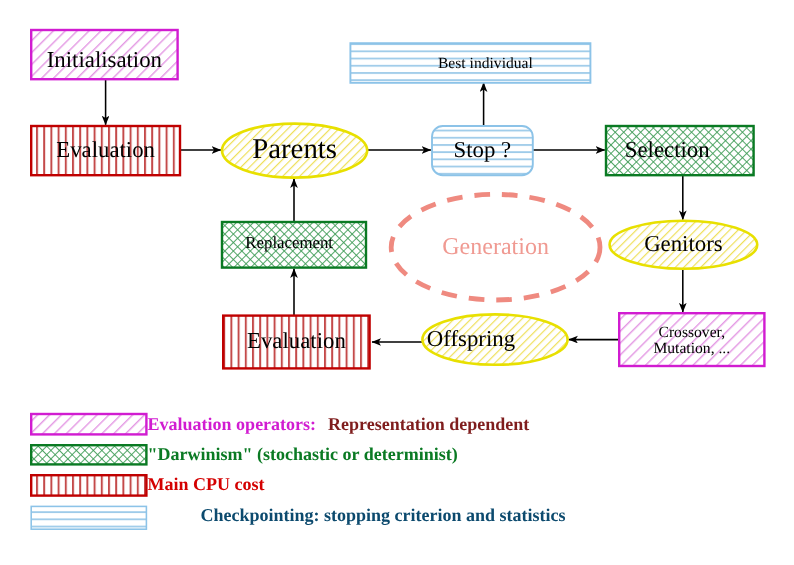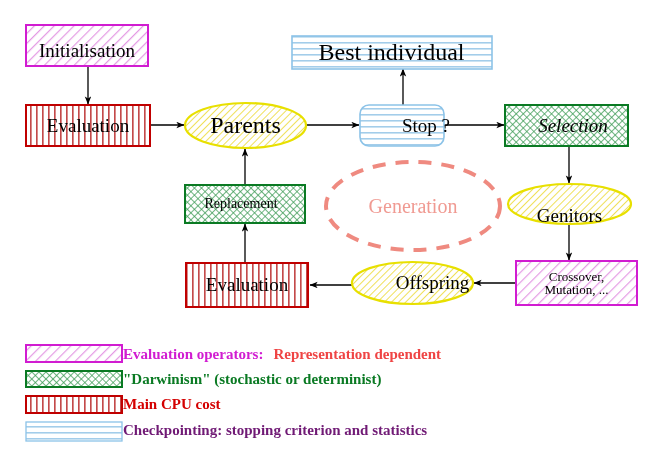--- a/index.html
+++ b/index.html
@@ -132,49 +132,49 @@
   <div id="node-labels">
       <div class="node-label" style="left: 26px; top: 25px; width: 122px; height: 51px; font-size: 19px;">
         <span style="white-space: pre-line;">Initialisation</span>
       </div>
       <div class="node-label" style="left: 26px; top: 105px; width: 124px; height: 41px; font-size: 19px;">
         <span style="white-space: pre-line;">Evaluation</span>
       </div>
       <div class="node-label" style="left: 185px; top: 103px; width: 121px; height: 45px; font-size: 24px;">
         <span style="white-space: pre-line;">Parents</span>
       </div>
-      <div class="node-label" style="left: 292px; top: 36px; width: 199px; height: 33px; font-size: 24px;">
+      <div class="node-label" style="left: 305px; top: 36px; width: 199px; height: 33px; font-size: 13px;">
         <span style="white-space: pre-line;">Best individual</span>
       </div>
-      <div class="node-label" style="left: 360px; top: 105px; width: 84px; height: 41px; font-size: 19px; margin-left: 24px;">
+      <div class="node-label" style="left: 360px; top: 105px; width: 84px; height: 41px; font-size: 19px;">
         <span style="white-space: pre-line;">Stop ?</span>
       </div>
-      <div class="node-label" style="left: 505px; top: 105px; width: 136px; height: 41px; font-size: 19px; font-style: italic;">
+      <div class="node-label" style="left: 488px; top: 105px; width: 136px; height: 41px; font-size: 19px;">
         <span style="white-space: pre-line;">Selection</span>
       </div>
-      <div class="node-label" style="left: 508px; top: 196px; width: 123px; height: 40px; font-size: 19px;">
+      <div class="node-label" style="left: 508px; top: 184px; width: 123px; height: 40px; font-size: 19px;">
         <span style="white-space: pre-line;">Genitors</span>
       </div>
       <div class="node-label" style="left: 516px; top: 261px; width: 121px; height: 44px; font-size: 13px;">
         <span style="white-space: pre-line;">Crossover,
 Mutation, ...</span>
       </div>
-      <div class="node-label" style="left: 372px; top: 262px; width: 121px; height: 42px; font-size: 19px;">
+      <div class="node-label" style="left: 332px; top: 262px; width: 121px; height: 42px; font-size: 19px;">
         <span style="white-space: pre-line;">Offspring</span>
       </div>
       <div class="node-label" style="left: 186px; top: 263px; width: 122px; height: 44px; font-size: 19px;">
         <span style="white-space: pre-line;">Evaluation</span>
       </div>
       <div class="node-label" style="left: 185px; top: 185px; width: 112px; height: 38px; font-size: 14px;">
         <span style="white-space: pre-line;">Replacement</span>
       </div>
       <div class="node-label" style="left: 326px; top: 162px; width: 174px; height: 88px; font-size: 20px; color: rgb(240, 154, 146); font-style: normal;">
         <span style="white-space: pre-line;">Generation</span>
       </div>
     </div>
   <div id="legend-labels">
-      <div class="legend-text" style="left: 123px; top: 346px; font-size: 15px;"><span style="color: rgb(209, 28, 209);">Evaluation operators:</span><span style="color: #ef4444; margin-left: 10px;">Representation dependent</span></div>
+      <div class="legend-text" style="left: 123px; top: 346px; font-size: 15px;"><span style="color: rgb(209, 28, 209);">Evaluation operators:</span><span style="color: #7f1d1d; margin-left: 10px;">Representation dependent</span></div>
       <div class="legend-text" style="left: 123px; top: 371px; font-size: 15px;"><span style="color: rgb(10, 122, 35);">"Darwinism" (stochastic or determinist)</span></div>
       <div class="legend-text" style="left: 123px; top: 396px; font-size: 15px;"><span style="color: rgb(212, 0, 0); font-family: Liberation Serif, serif;">Main CPU cost</span></div>
-      <div class="legend-text" style="left: 123px; top: 422px; font-size: 15px;"><span style="color: #701a75;">Checkpointing: stopping criterion and statistics</span></div>
+      <div class="legend-text" style="left: 123px; top: 422px; font-size: 15px;"><span style="color: #0c4a6e; padding-left: 44px;">Checkpointing: stopping criterion and statistics</span></div>
     </div>
 
 </div>
 
 </body></html>

